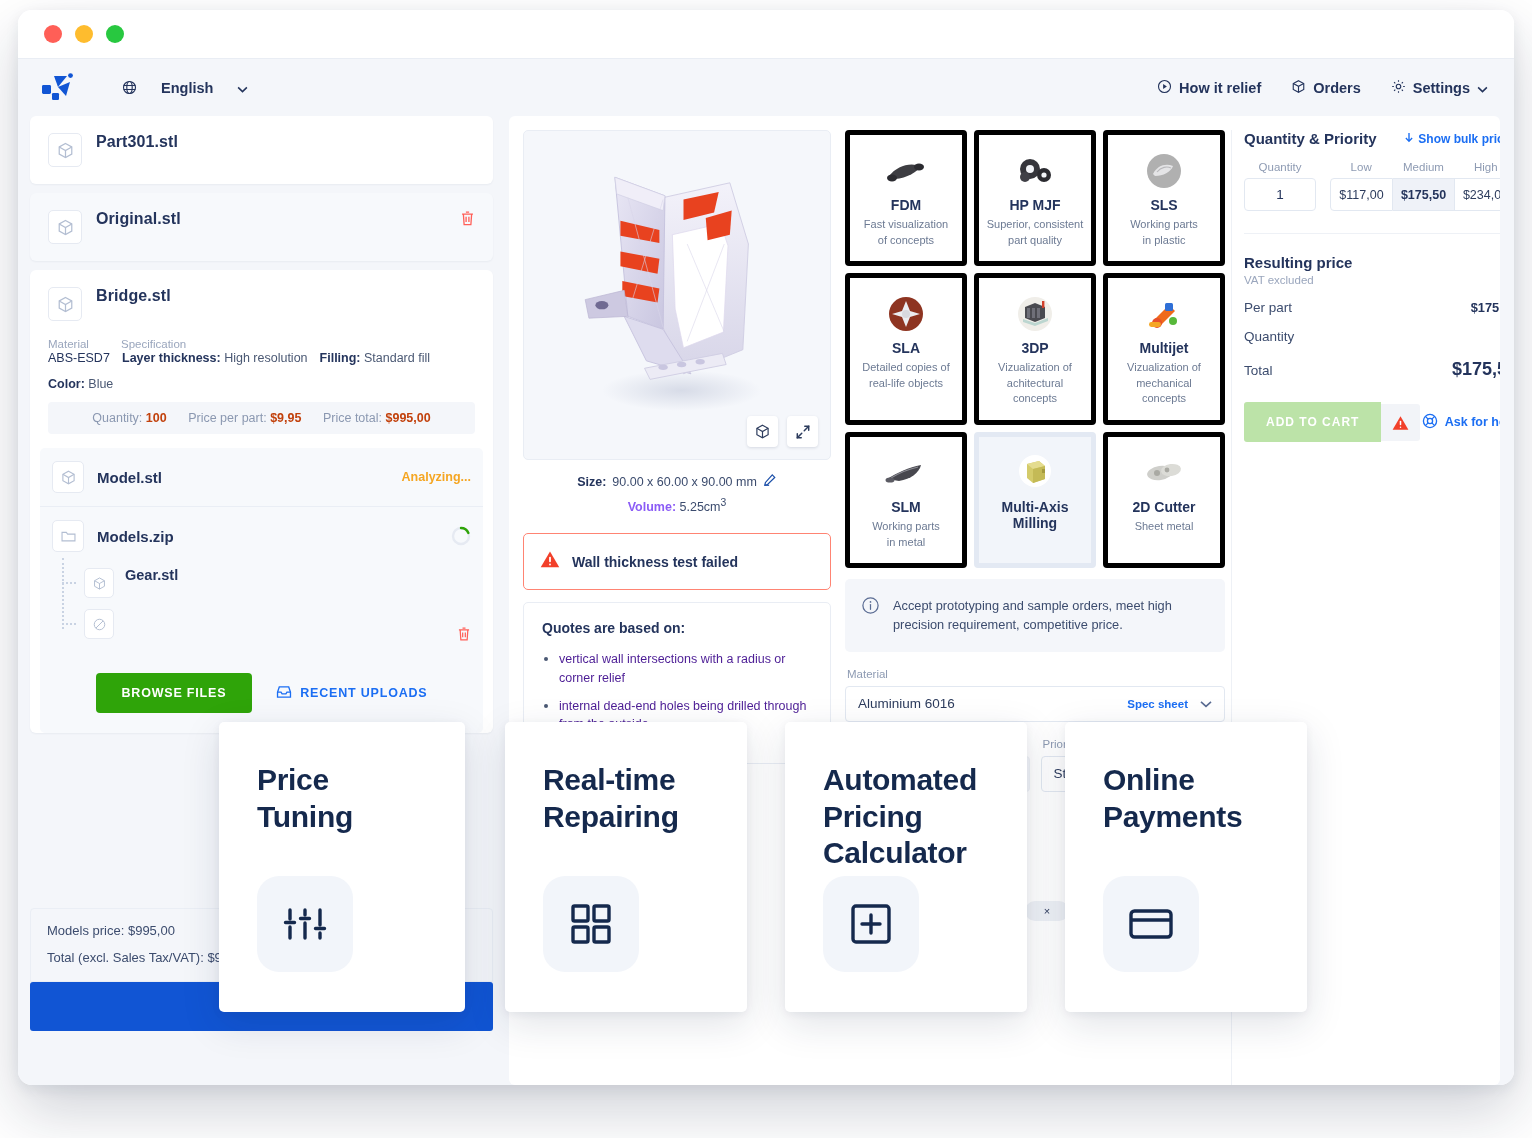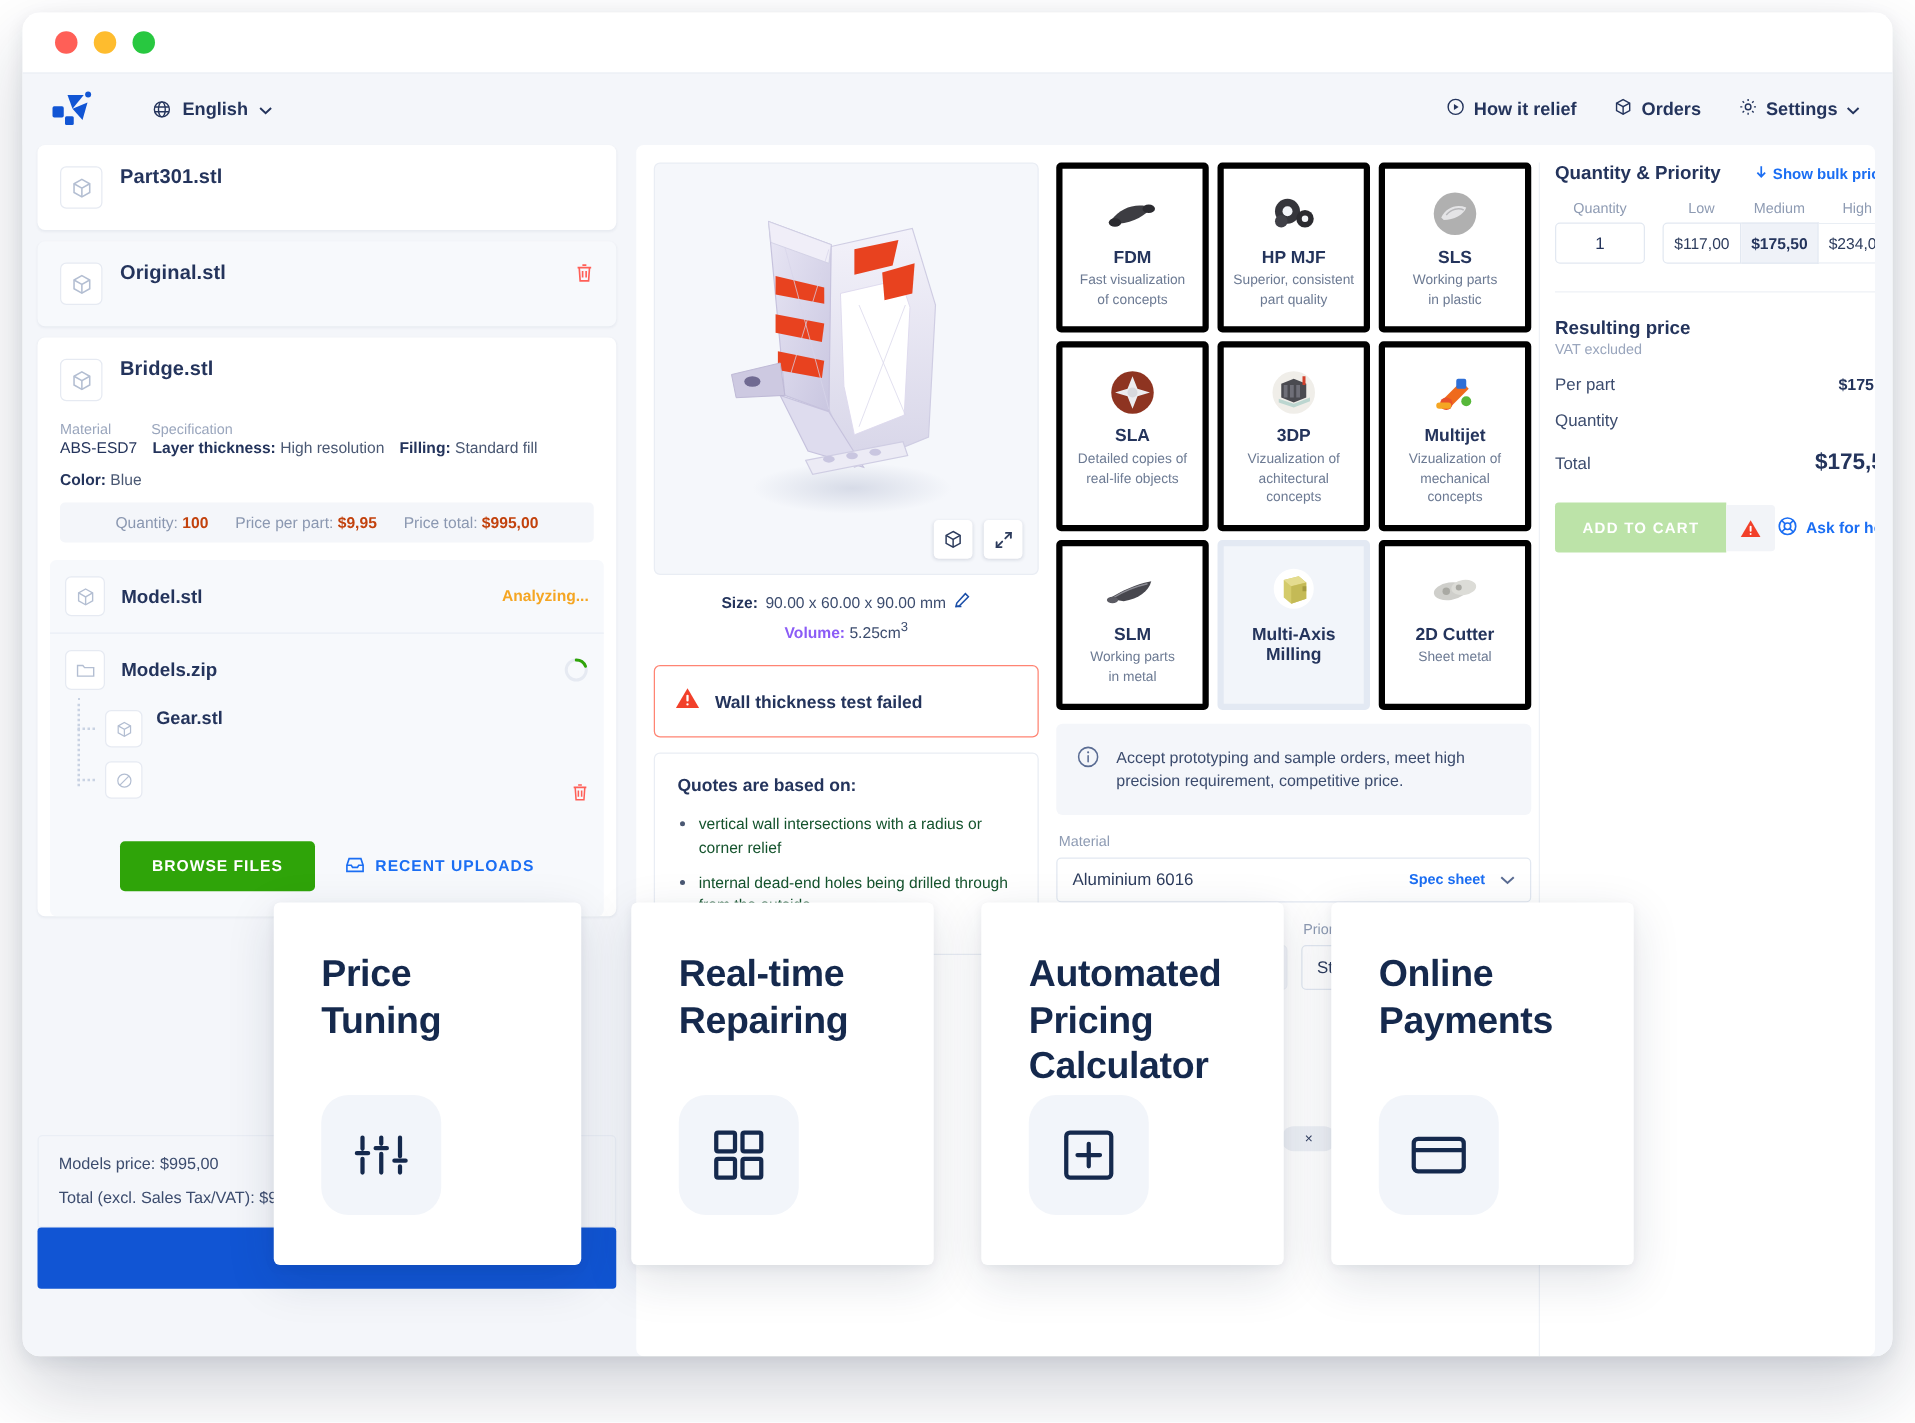--- a/index.html
+++ b/index.html
@@ -44,21 +44,21 @@
 
   
   .topnav {
     height: 57px;
     display: flex; align-items: center;
     padding: 0 26px 0 22px;
     background: #f4f6fa;
   }
   .logo { width: 36px; height: 32px; flex: none; margin-right: 46px; }
   .lang {
-    display: flex; align-items: center; gap: 9px;
+    display: flex; align-items: center; gap: 24px;
     color: #24345c; font-size: 14.5px; font-weight: 700;
     cursor: pointer;
   }
   .lang .gl { color: #24345c; display:flex; }
   .nav-right { margin-left: auto; display: flex; align-items: center; gap: 30px; }
   .nav-item {
     display: flex; align-items: center; gap: 7px;
     color: #24345c; font-size: 14.5px; font-weight: 700;
     cursor: pointer; white-space: nowrap;
   }
@@ -213,21 +213,21 @@
   .alert-text { font-size: 14px; font-weight: 700; color: #24345c; }
 
   .quotes-box {
     margin-top: 12px; border: 1px solid #e9edf4; border-radius: 5px;
     background: #fff; padding: 17px 18px 20px 18px;
   }
   .quotes-title { font-size: 14px; font-weight: 700; color: #24345c; margin-bottom: 14px; }
   .quotes-box ul { list-style: none; }
   .quotes-box li {
     position: relative; padding-left: 17px; font-size: 12.5px;
-    color: #14532d; line-height: 1.5; margin-bottom: 9px;
+    color: #4c1d95; line-height: 1.5; margin-bottom: 9px;
   }
   .quotes-box li::before {
     content: ""; position: absolute; left: 2px; top: 7px;
     width: 4px; height: 4px; border-radius: 50%; background: #4a5873;
   }
 
   
   .tech-col { width: 392px; flex: none; padding: 0 6px; }
   .tech-grid { display: grid; grid-template-columns: repeat(3, 1fr); gap: 7px; }
   .tech-card {

